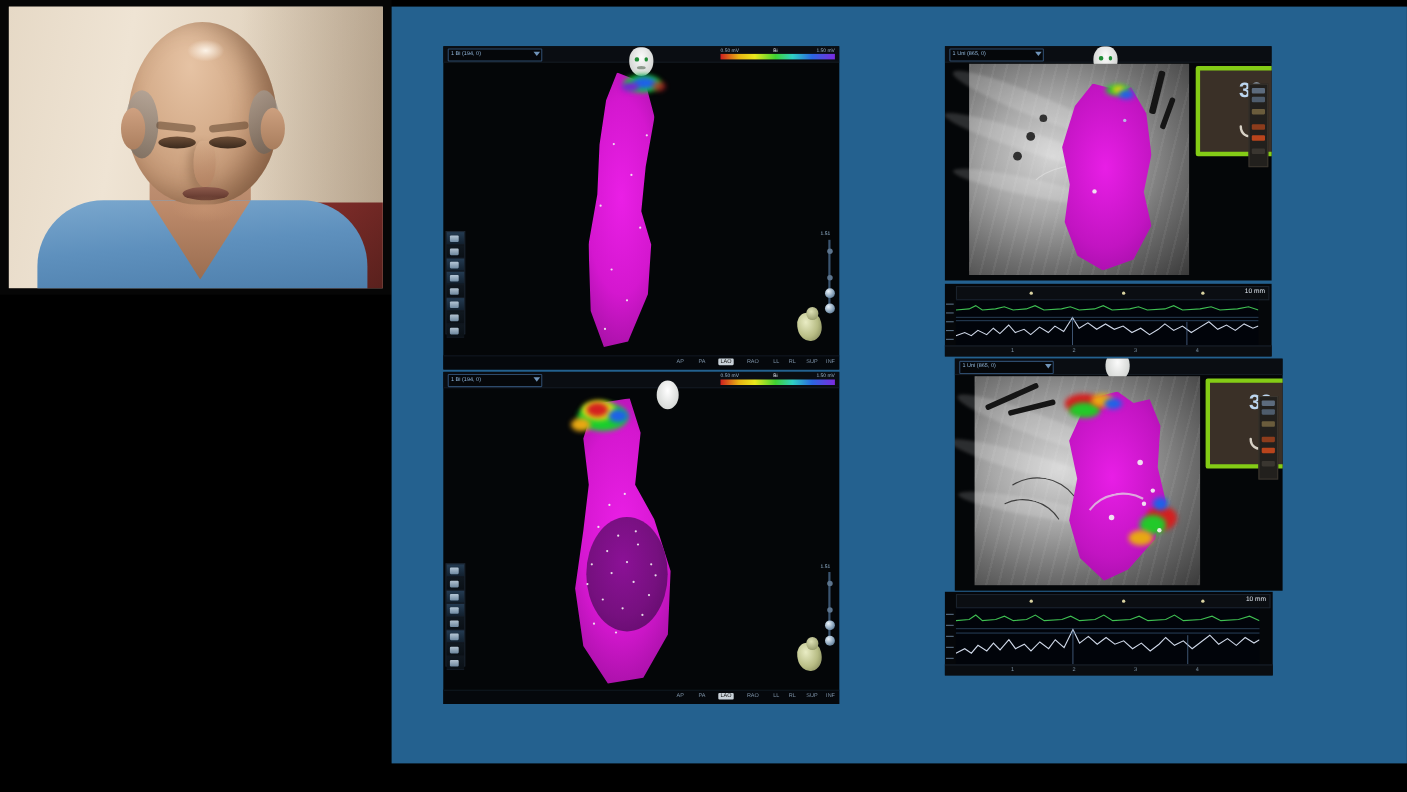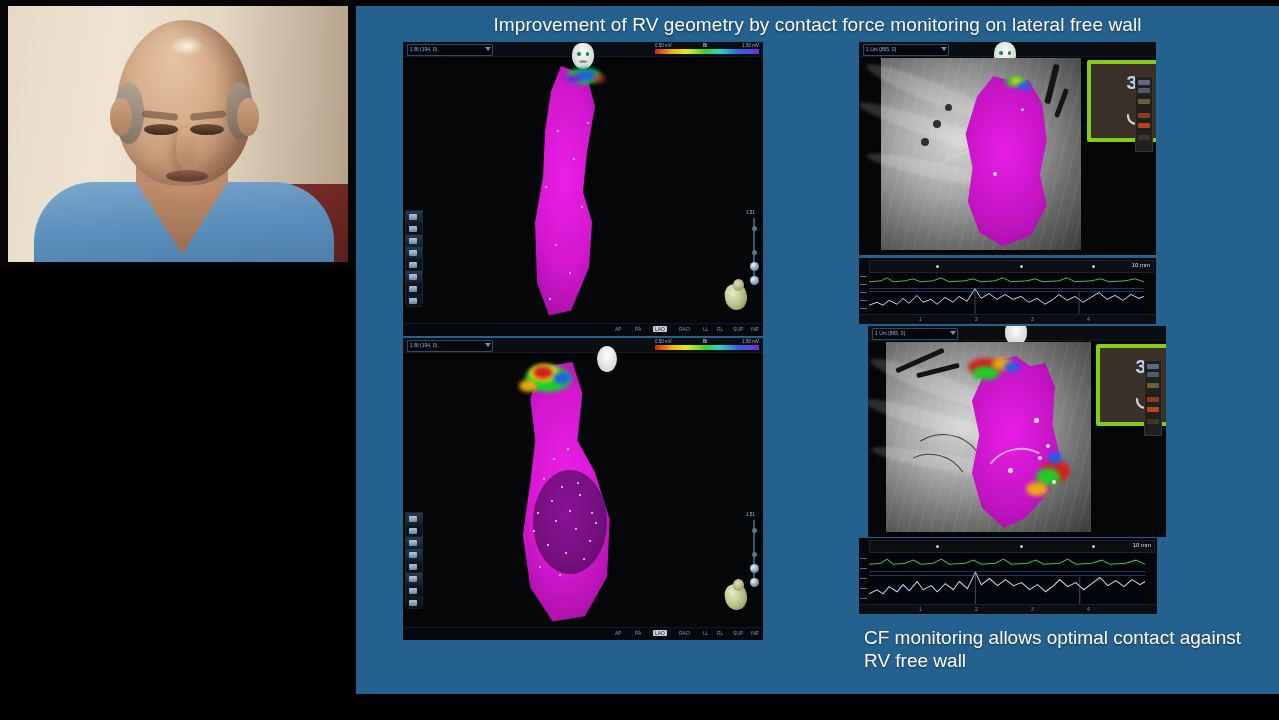--- a/index.html
+++ b/index.html
@@ -177,21 +177,20 @@
         <div class="eye-r"></div>
         <div class="nose"></div>
         <div class="mouth"></div>
         <div class="chin"></div>
       </div>
     </div>
   </div>
 
   <div class="slide">
 
-    <div class="slide-title">Improvement of RV geometry by contact force monitoring on lateral free wall</div>
 
     <div class="panel" style="left:47px;top:36px;width:360px;height:294px;">
       <div class="c-top">
         <div class="c-sel">
           <span class="txt">1  Bi (194, 0)</span>
           <span class="arw"></span>
         </div>
         <div class="cbar-wrap">
           <span class="cbar-lo">0.50 mV</span>
           <span class="cbar-mid">Bi</span>
@@ -543,16 +542,15 @@
         </svg>
       </div>
       <div class="wf-foot">
         <span class="n" style="left:60px;">1</span>
         <span class="n" style="left:116px;">2</span>
         <span class="n" style="left:172px;">3</span>
         <span class="n" style="left:228px;">4</span>
       </div>
     </div>
 
-    <div class="cap cap-right">CF monitoring allows optimal contact against RV free wall</div>
 
   </div>
 </div>
 
 </body></html>

